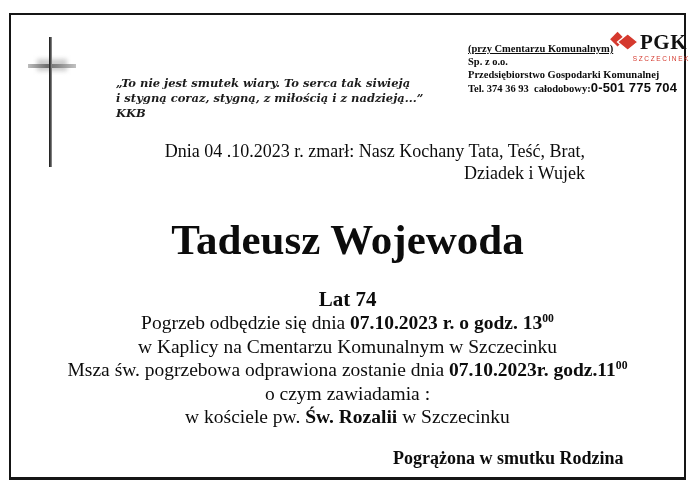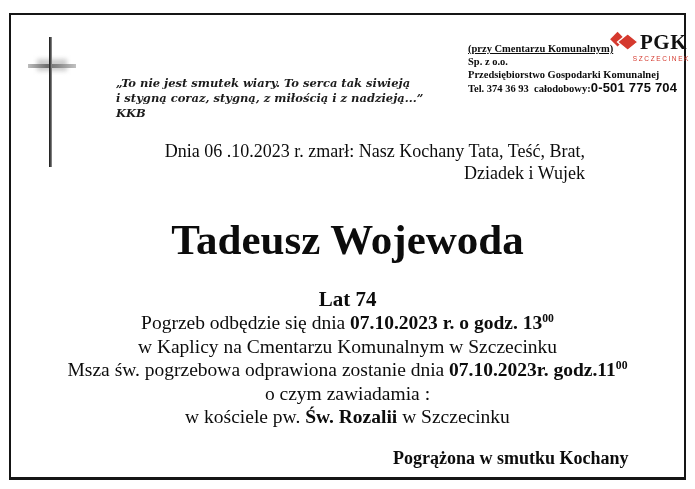--- a/index.html
+++ b/index.html
@@ -80,36 +80,36 @@
       <svg width="30" height="24" viewBox="0 0 32 26" aria-hidden="true">
         <polygon points="9,2 17,10 9,18 1,10" fill="#d5392e"></polygon>
         <polygon points="20,4 31,13 20,22 9,13" fill="#d5392e" stroke="#ffffff" stroke-width="1.4"></polygon>
       </svg>
       <span class="logo-name">PGK</span>
     </div>
     <div class="logo-sub">SZCZECINEK</div>
   </div>
 
   <div class="announce">
-    <div>Dnia 06 .10.2023 r. zmarł: Nasz Kochany Tata, Teść, Brat,</div>
+    <div>Dnia 04 .10.2023 r. zmarł: Nasz Kochany Tata, Teść, Brat,</div>
     <div>Dziadek i Wujek</div>
   </div>
 
   <h1 class="name">Tadeusz Wojewoda</h1>
 
   <div class="details">
     <div class="age">Lat 74</div>
     <div>
       <span class="pre">Pogrzeb odbędzie się dnia </span><span class="b"><span>07.10.2023 r. o godz. 13</span><sup class="hour">00</sup></span>
     </div>
     <div>w Kaplicy na Cmentarzu Komunalnym w Szczecinku</div>
     <div>
       <span class="pre">Msza św. pogrzebowa odprawiona zostanie dnia </span><span class="b"><span>07.10.2023r. godz.11</span><sup class="hour">00</sup></span>
     </div>
     <div>o czym zawiadamia :</div>
     <div>
       <span class="pre">w kościele pw. </span><span class="b">Św. Rozalii</span><span class="pre"> w Szczecinku</span>
     </div>
   </div>
 
-  <div class="signature">Pogrążona w smutku Kochany</div>
+  <div class="signature">Pogrążona w smutku Rodzina</div>
 
 </div>
 
 </body></html>

